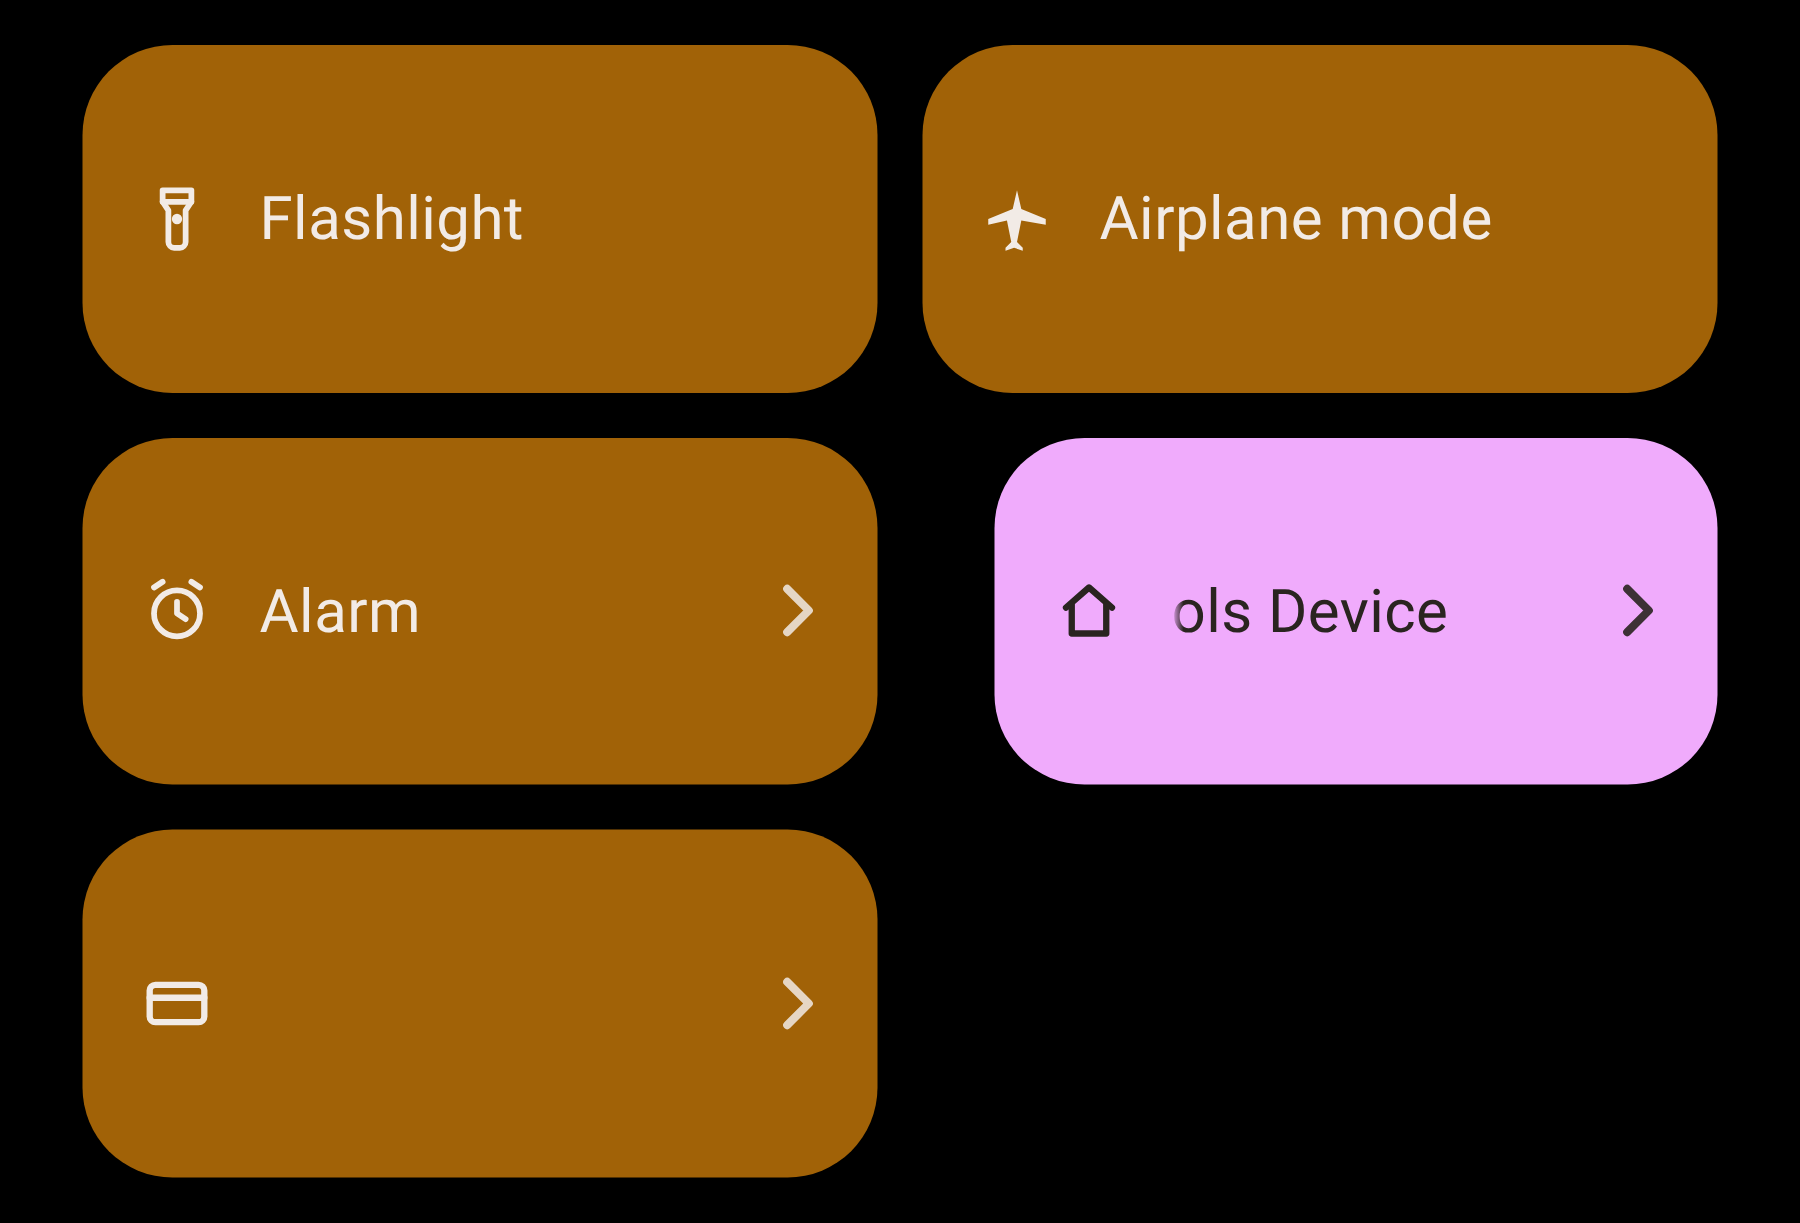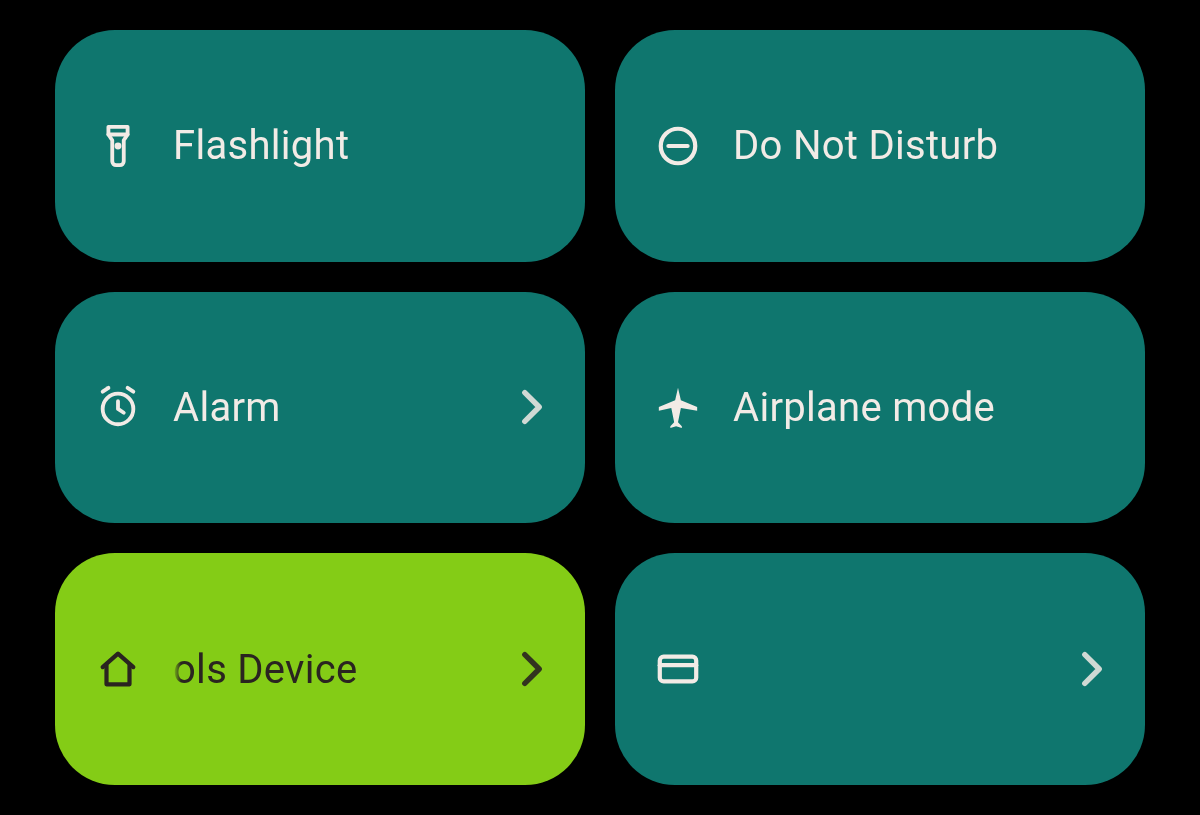--- a/index.html
+++ b/index.html
@@ -12,32 +12,33 @@
   }
   .grid {
     display: grid;
     grid-template-columns: 1fr 1fr;
     grid-template-rows: repeat(3, 1fr);
     gap: 30px 30px;
     padding: 30px 55px;
     height: 100%;
   }
   .tile {
-    background: #0f766e;
+    background: #a16207;
     border-radius: 60px;
     display: flex;
     align-items: center;
     padding: 0 40px;
     position: relative;
     color: #f2ebe6;
     overflow: hidden;
   }
   .tile.active {
-    background: #84cc16;
+    background: #f0abfc;
     color: #2a2420;
+    margin-left: 48px;
   }
   .tile .icon {
     width: 46px;
     height: 46px;
     flex: 0 0 46px;
     display: flex;
     align-items: center;
     justify-content: center;
     margin-right: 32px;
   }
@@ -92,54 +93,45 @@
     <span class="icon">
       <svg viewBox="0 0 24 24" stroke-width="2" stroke-linecap="round" stroke-linejoin="round">
         <path d="M7 2h10v4l-2 3v11a2 2 0 0 1-2 2h-2a2 2 0 0 1-2-2V9L7 6V2z"></path>
         <line x1="7" y1="6" x2="17" y2="6"></line>
         <circle cx="12" cy="12" r="0.8" fill="currentColor"></circle>
       </svg>
     </span>
     <span class="label">Flashlight</span>
   </div>
 
+
   <div class="tile">
     <span class="icon">
-      <svg viewBox="0 0 24 24" stroke-width="2.2" stroke-linecap="round">
-        <circle cx="12" cy="12" r="9"></circle>
-        <line x1="7" y1="12" x2="17" y2="12"></line>
+      <svg viewBox="0 0 24 24" stroke-width="0">
+        <path fill="currentColor" d="M12 2l1.5 6.5L22 12v2l-8.5-1.5L12 20l2 2v1l-3-1-3 1v-1l2-2-1.5-7.5L2 14v-2l8.5-3.5L12 2z"></path>
       </svg>
     </span>
-    <span class="label">Do Not Disturb</span>
+    <span class="label">Airplane mode</span>
   </div>
 
   <div class="tile">
     <span class="icon">
       <svg viewBox="0 0 24 24" stroke-width="2" stroke-linecap="round" stroke-linejoin="round">
         <circle cx="12" cy="13" r="8"></circle>
         <polyline points="12 9 12 13 15 15"></polyline>
         <line x1="4" y1="4" x2="7" y2="2"></line>
         <line x1="20" y1="4" x2="17" y2="2"></line>
       </svg>
     </span>
     <span class="label">Alarm</span>
     <span class="chevron">
       <svg viewBox="0 0 12 20" stroke-width="3" stroke-linecap="round" stroke-linejoin="round">
         <polyline points="2 2 10 10 2 18"></polyline>
       </svg>
     </span>
-  </div>
-
-  <div class="tile">
-    <span class="icon">
-      <svg viewBox="0 0 24 24" stroke-width="0">
-        <path fill="currentColor" d="M12 2l1.5 6.5L22 12v2l-8.5-1.5L12 20l2 2v1l-3-1-3 1v-1l2-2-1.5-7.5L2 14v-2l8.5-3.5L12 2z"></path>
-      </svg>
-    </span>
-    <span class="label">Airplane mode</span>
   </div>
 
   <div class="tile active">
     <span class="icon">
       <svg viewBox="0 0 24 24" stroke-width="2.2" stroke-linecap="round" stroke-linejoin="round">
         <path d="M4 11l8-7 8 7"></path>
         <path d="M6 10v10h12V10"></path>
       </svg>
     </span>
     <span class="label scroll">

